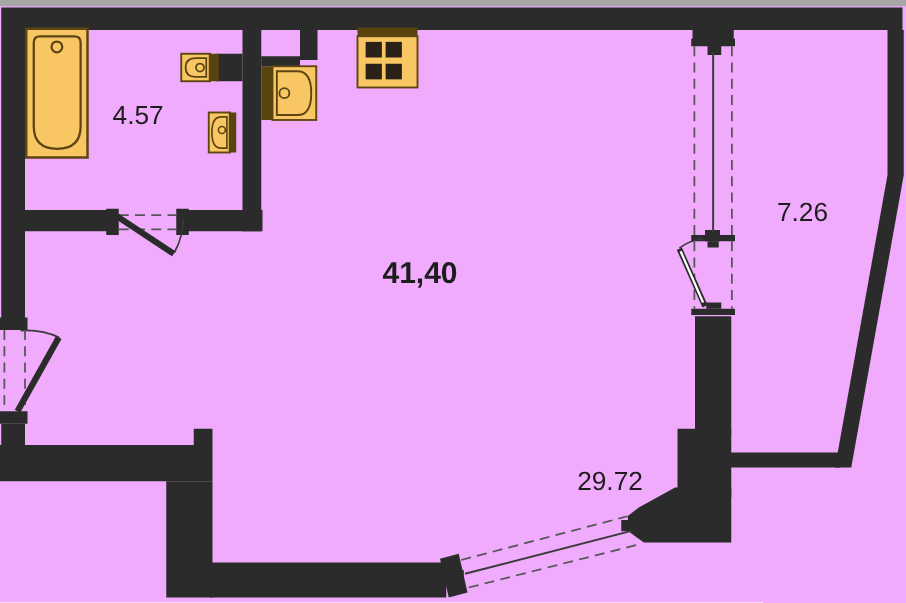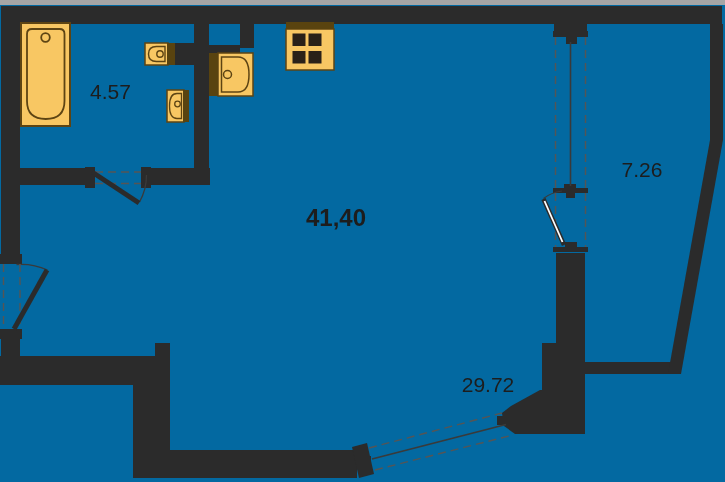--- a/index.html
+++ b/index.html
@@ -1,16 +1,16 @@
 <!DOCTYPE html>
 <html><head>
 <meta charset="utf-8">
 <style>
   html,body{margin:0;padding:0;background:#ffffff;}
-  .stage{position:relative;width:725px;height:482px;background:#0369a1;overflow:hidden;
+  .stage{position:relative;width:725px;height:482px;background:#f0abfc;overflow:hidden;
          font-family:"Liberation Sans", sans-serif;}
   svg{display:block}
   text.area-label{font-family:"Liberation Sans", sans-serif;}
   .lbl-sm{font-size:21px;font-weight:500;}
   .lbl-lg{font-size:24px;font-weight:700;}
 </style>
 </head>
 <body>
 
 <div class="stage">

